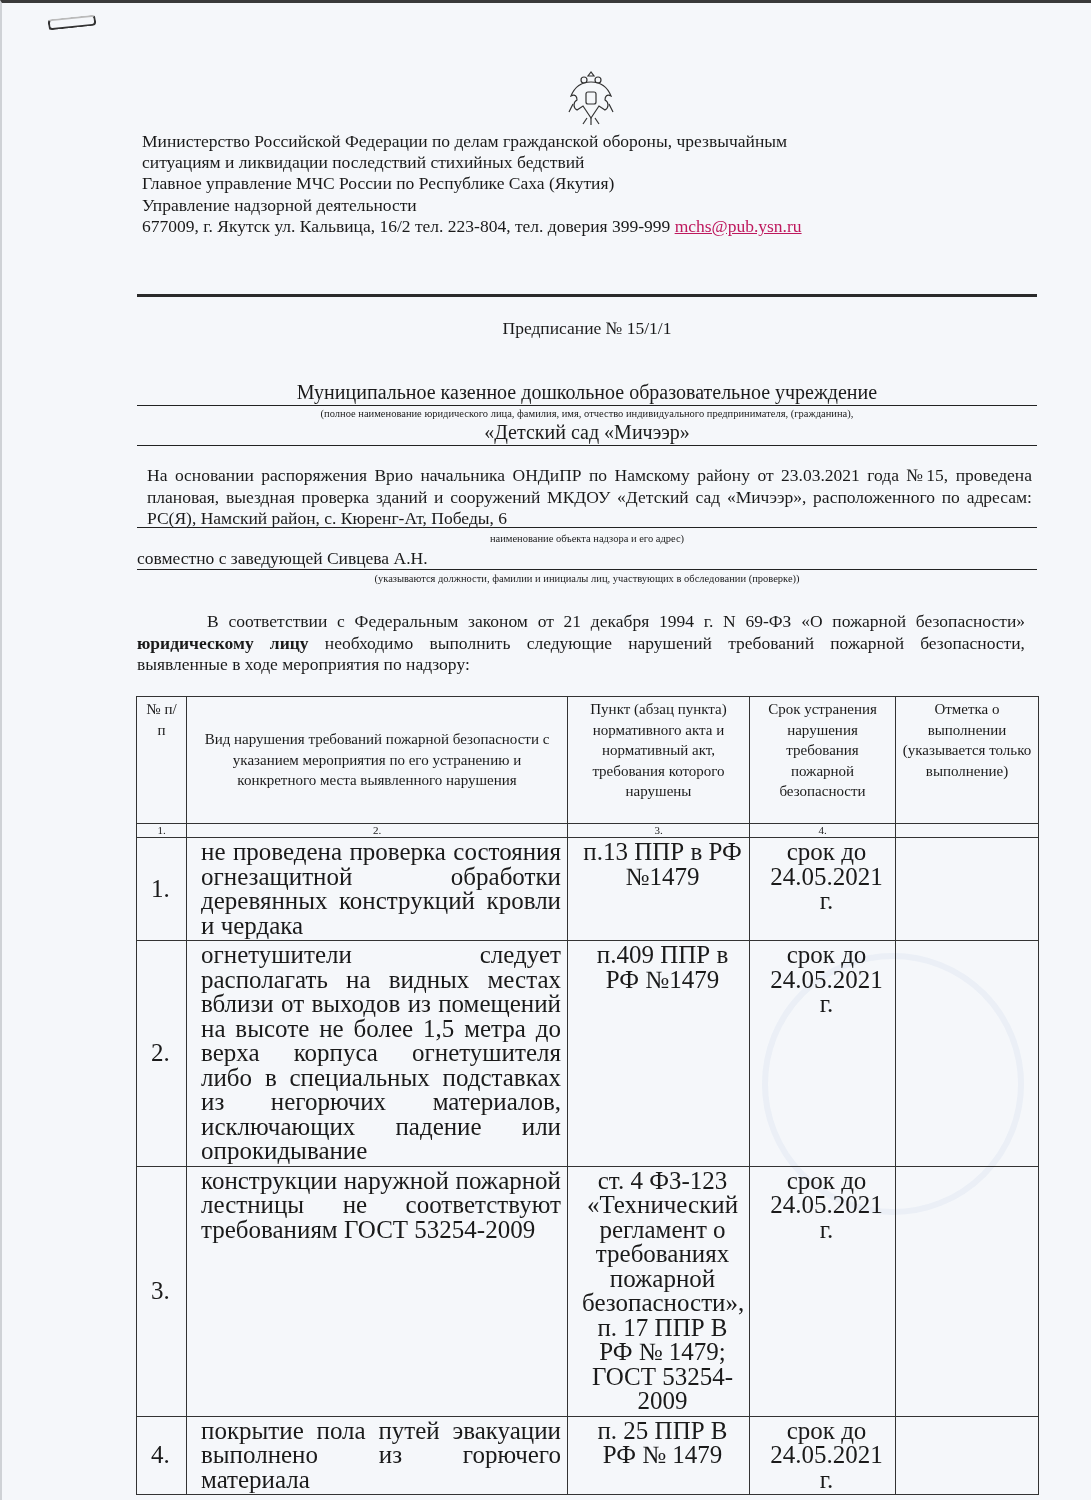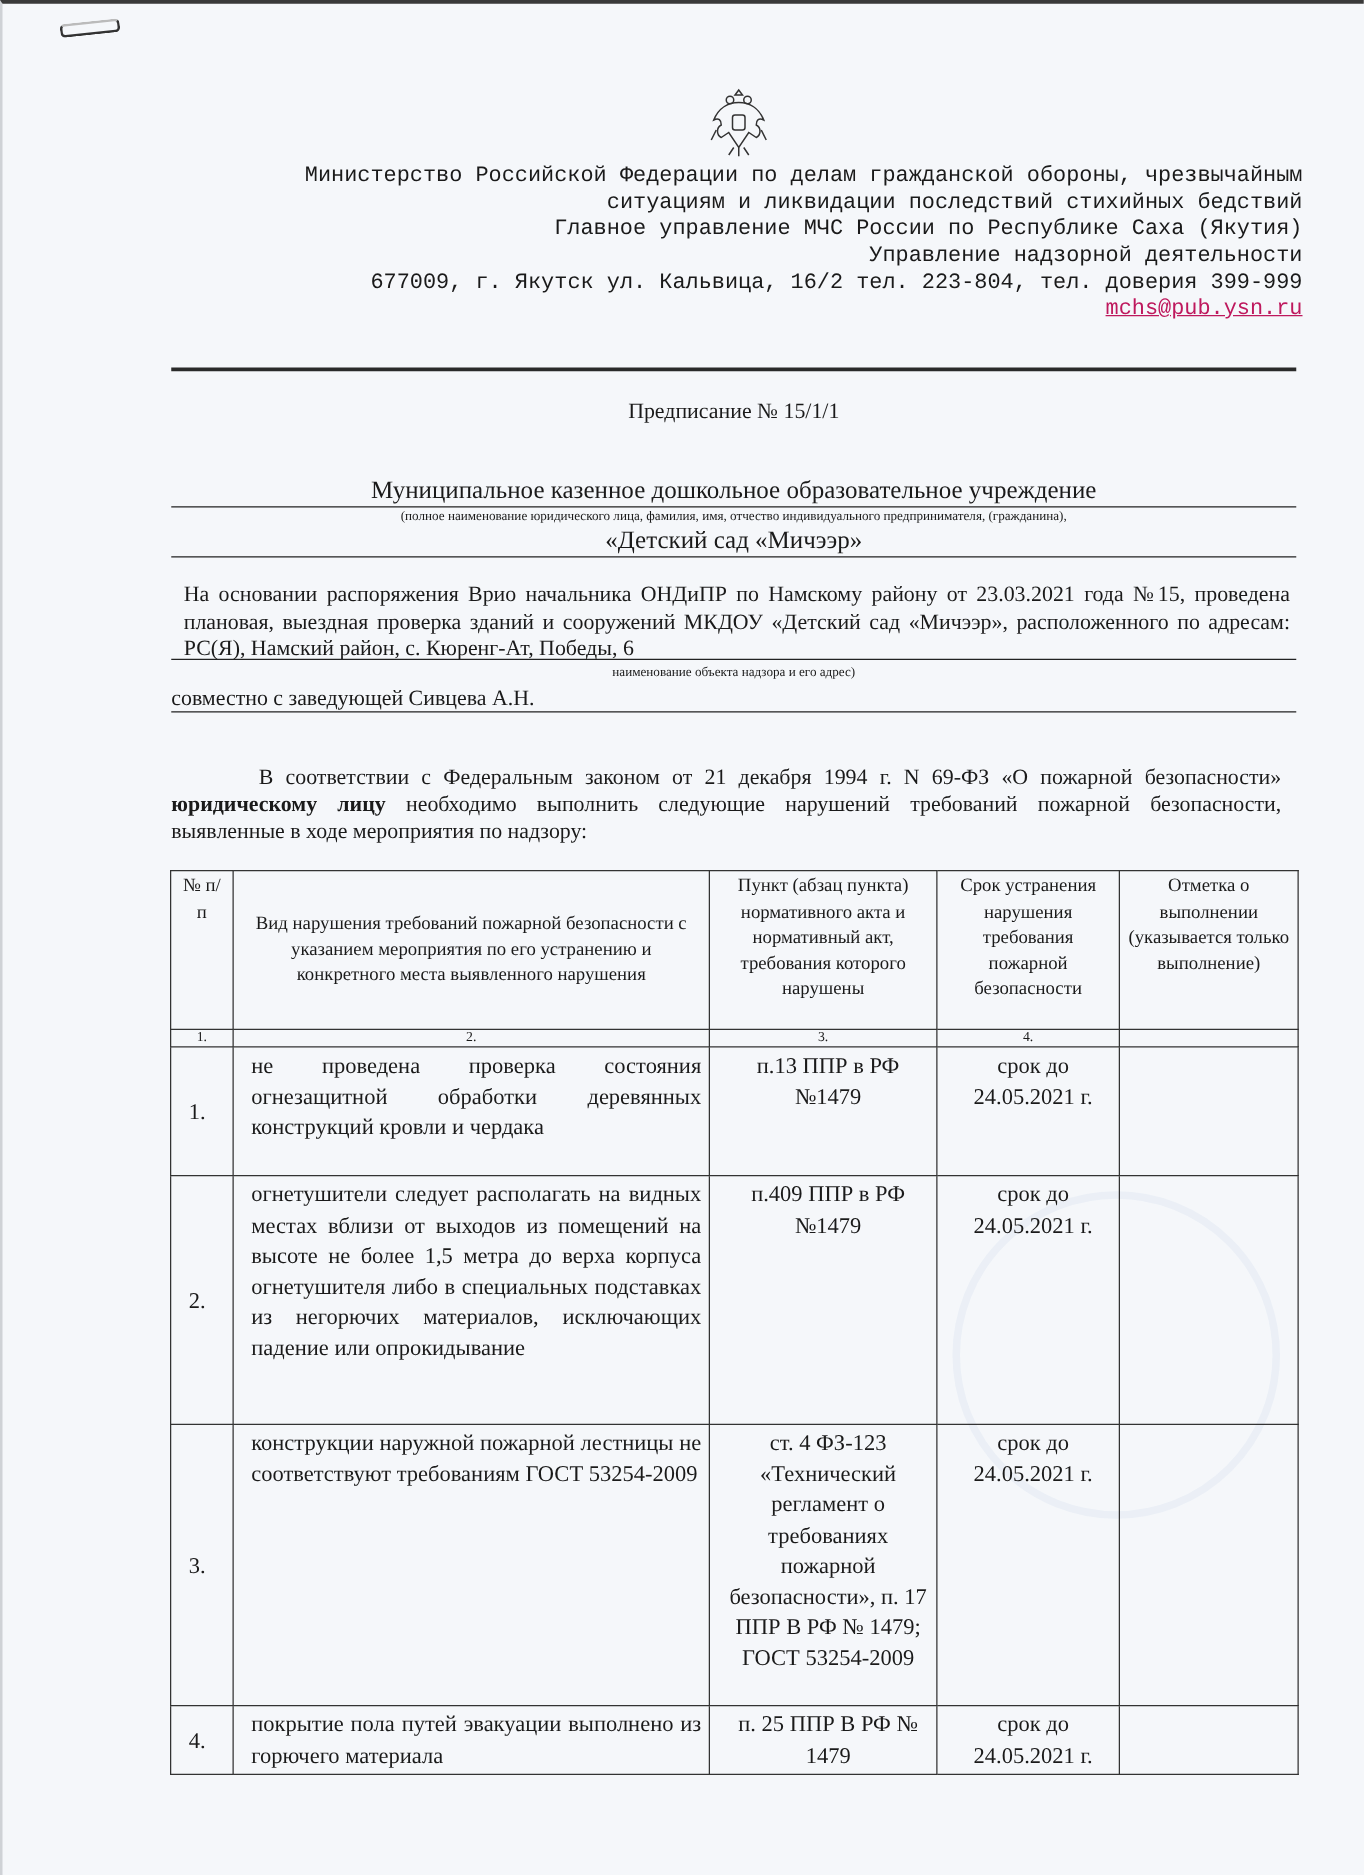--- a/index.html
+++ b/index.html
@@ -16,38 +16,38 @@
     border-top: 3px solid #3a3a3a;
     border-left: 2px solid #cfd2d6;
     box-sizing: border-box;
   }
   .staple {
     position: absolute; left: 46px; top: 14px; width: 44px; height: 7px;
     border: 2px solid #333; border-radius: 4px; border-top-color: #bbb;
     transform: rotate(-6deg);
   }
   .emblem { position: absolute; left: 563px; top: 65px; width: 52px; height: 60px; }
-  .hdr { position: absolute; left: 140px; width: 900px; text-align: right; font-size: 17.5px; line-height: 21px; font-family: Liberation Mono, monospace; }
+  .hdr { position: absolute; left: 140px; width: 900px; text-align: left; font-size: 17.5px; line-height: 21px; }
   .hdr a { color: #be185d; text-decoration: underline; }
   .rule-thick { position: absolute; left: 135px; width: 900px; top: 291px; height: 3px; background: #2a2a2a; }
   .rule { position: absolute; height: 1px; background: #222; }
   .center { position: absolute; text-align: center; }
   .small { font-size: 10.5px; }
   .para { position: absolute; left: 145px; width: 885px; font-size: 17.5px; line-height: 21.5px; text-align: justify; }
   .bold { font-weight: bold; }
   table.viol {
     position: absolute; left: 134px; top: 693px; width: 902px;
     border-collapse: collapse; font-size: 16px; table-layout: fixed;
   }
   table.viol td {
     border: 1px solid #333; vertical-align: top; padding: 2px 6px; box-sizing: border-box;
   }
   table.viol .h td { font-size: 15px; line-height: 20.5px; text-align: center; vertical-align: middle; }
   table.viol .nums td { font-size: 11px; text-align: center; line-height: 12px; padding: 0; }
-  table.viol .r td { font-size: 18px; line-height: 24.5px; padding-left: 14px; }
+  table.viol .r td { font-size: 25px; line-height: 24.5px; padding-left: 14px; }
   table.viol .c1 { text-align: left; vertical-align: middle !important; }
   table.viol .c2 { text-align: justify; }
   table.viol .c3, table.viol .c4 { text-align: center; }
   .stamp {
     position: absolute; left: 760px; top: 950px; width: 250px; height: 250px;
     border-radius: 50%; border: 6px solid rgba(150,180,220,0.10);
   }
 </style>
 </head>
 <body>
@@ -84,20 +84,21 @@
   <div class="rule" style="left:135px;width:900px;top:402px"></div>
   <div class="center small" style="left:135px;width:900px;top:405px">(полное наименование юридического лица, фамилия, имя, отчество индивидуального предпринимателя, (гражданина),</div>
   <div class="center" style="left:135px;width:900px;top:418px;font-size:20px">«Детский сад «Мичээр»</div>
   <div class="rule" style="left:135px;width:900px;top:442px"></div>
 
   <div class="para" style="top:462px">На основании распоряжения Врио начальника ОНДиПР по Намскому району от 23.03.2021 года №15, проведена плановая, выездная проверка зданий и сооружений МКДОУ «Детский сад «Мичээр», расположенного по адресам: РС(Я), Намский район, с. Кюренг-Ат, Победы, 6</div>
   <div class="rule" style="left:135px;width:900px;top:524px"></div>
   <div class="center small" style="left:135px;width:900px;top:530px">наименование объекта надзора и его адрес)</div>
   <div style="position:absolute;left:135px;top:545px;font-size:17.5px">совместно с заведующей Сивцева А.Н.</div>
   <div class="rule" style="left:135px;width:900px;top:566px"></div>
+  <div class="center small" style="left:135px;width:900px;top:570px">(указываются должности, фамилии и инициалы лиц, участвующих в обследовании (проверке))</div>
 
   <div class="para" style="top:608px;left:135px;width:888px;text-indent:70px">
     <span>В соответствии с Федеральным законом от 21 декабря 1994 г. N 69-ФЗ «О пожарной безопасности» </span><span class="bold">юридическому лицу</span><span> необходимо выполнить следующие нарушений требований пожарной безопасности, выявленные в ходе мероприятия по надзору:</span>
   </div>
 
   <table class="viol">
     <colgroup>
       <col style="width:50px">
         <col style="width:381px">
         <col style="width:182px">

